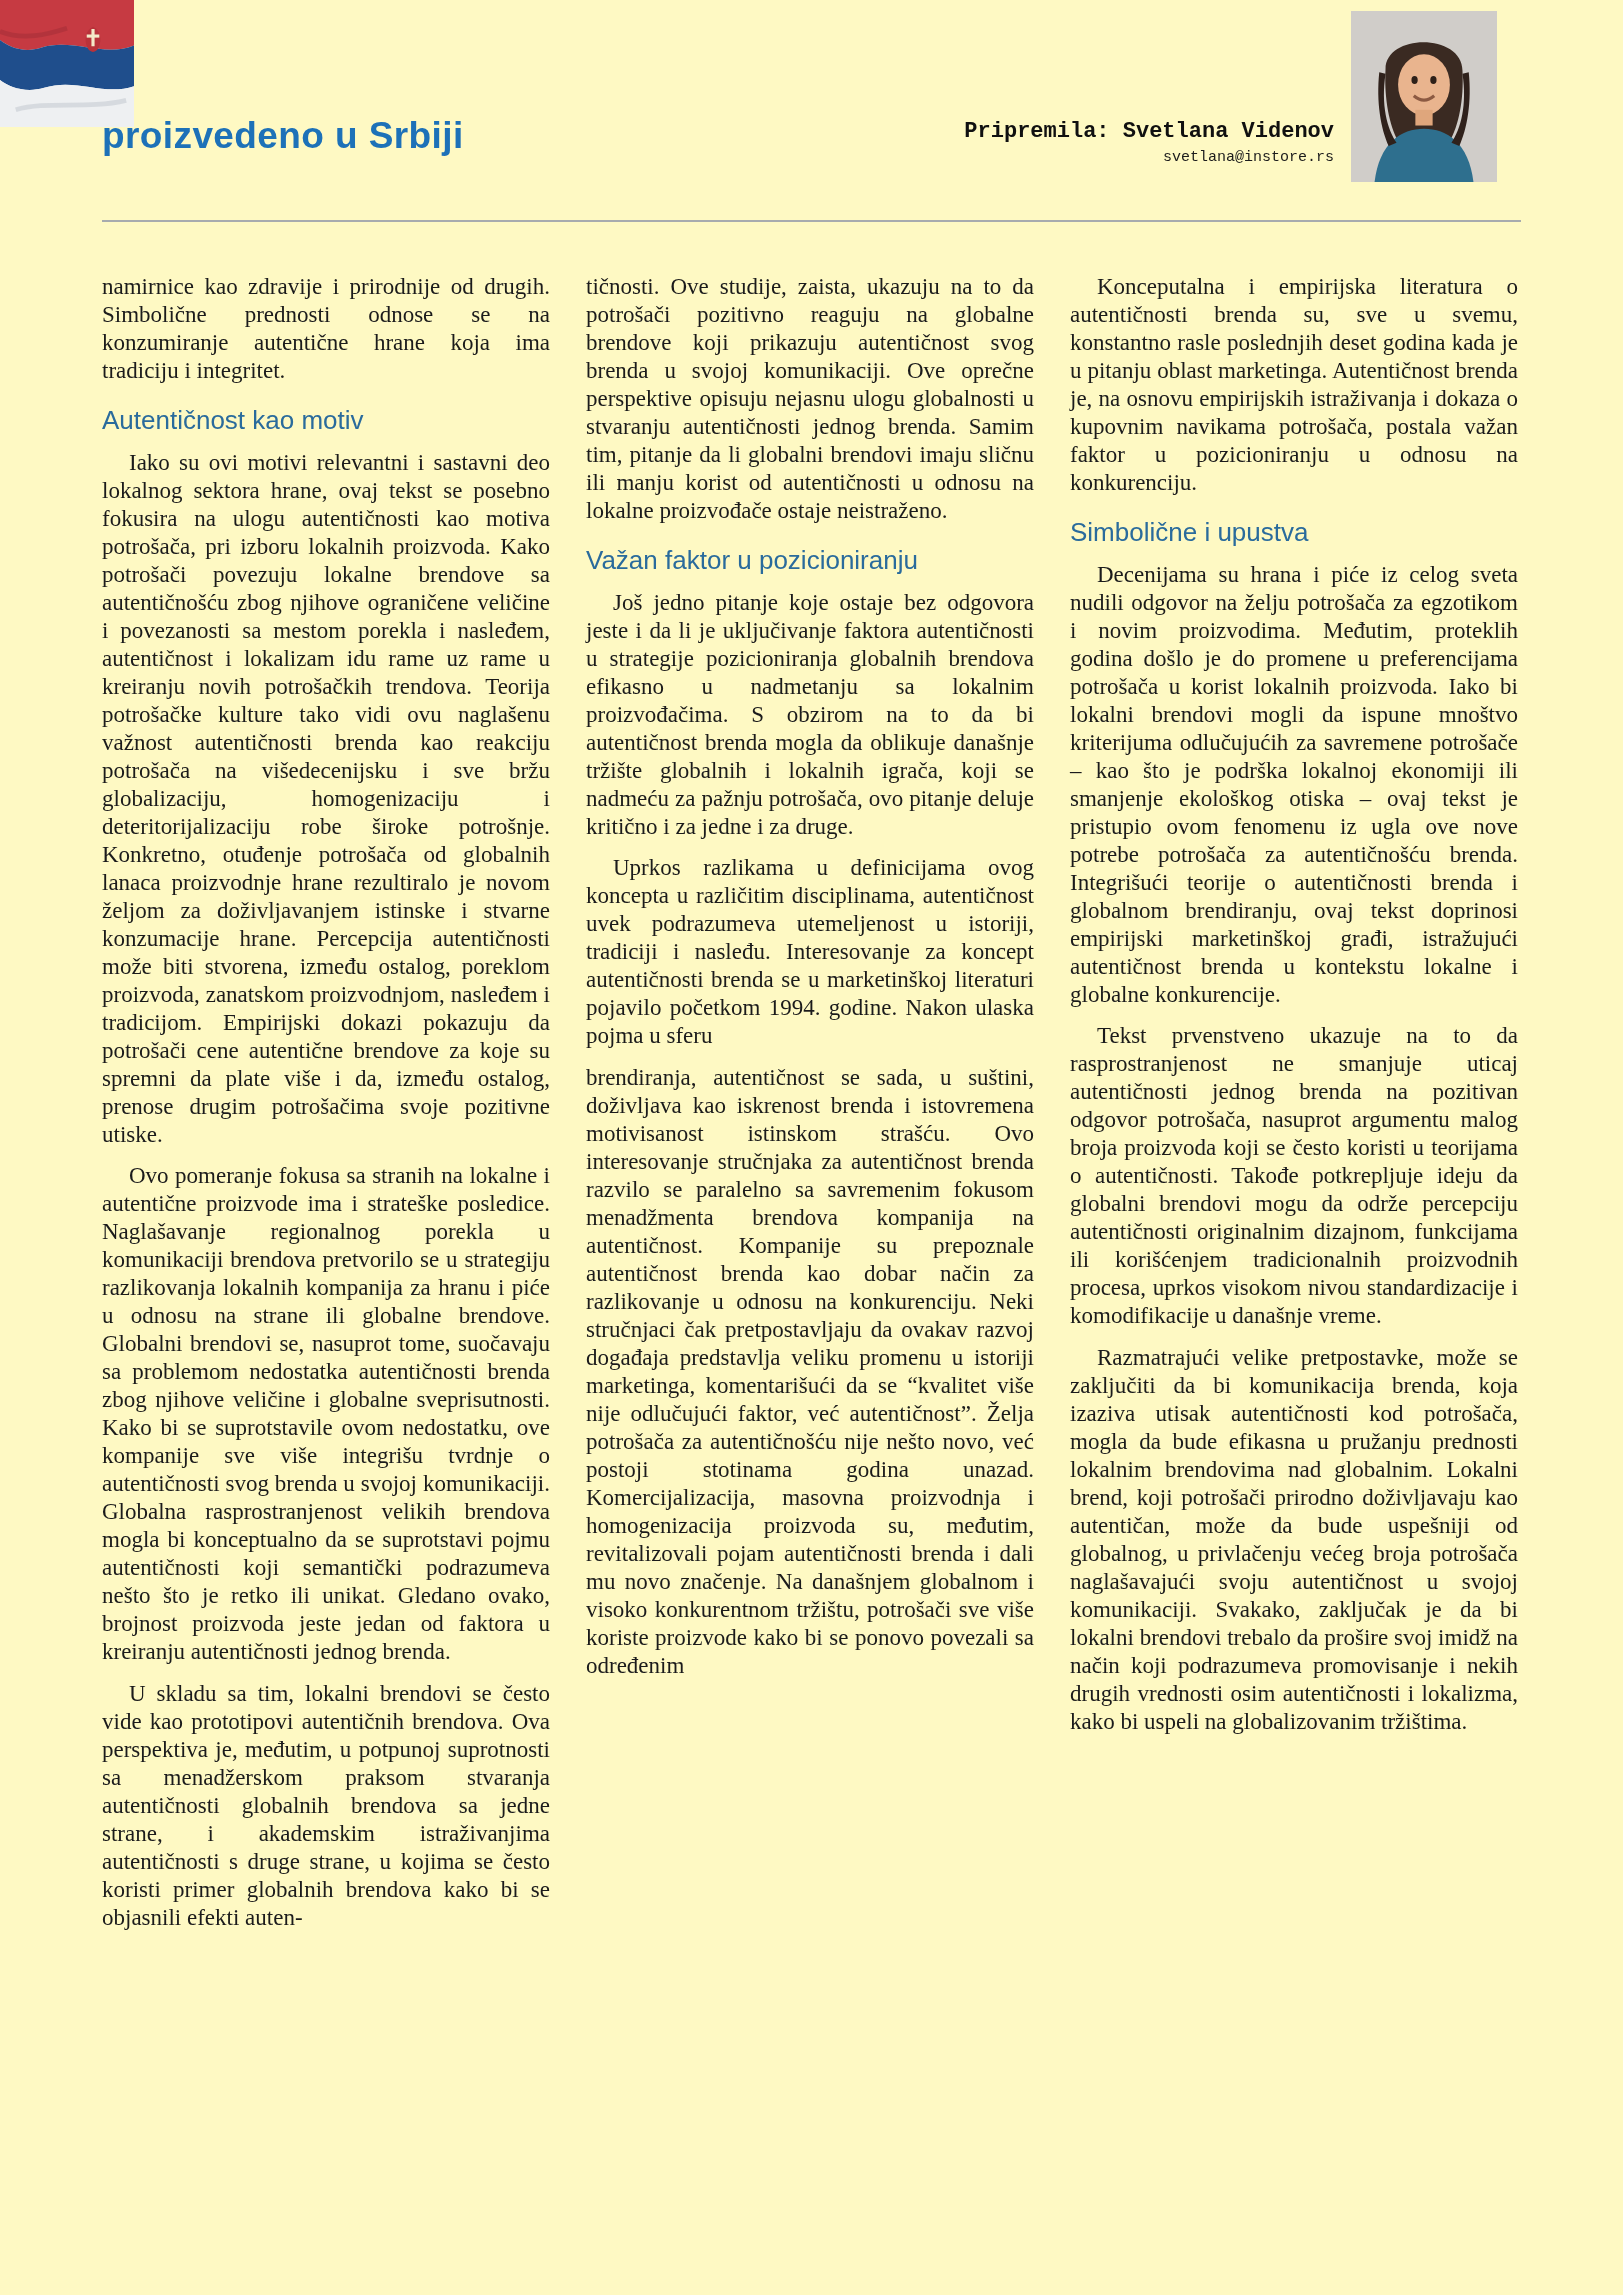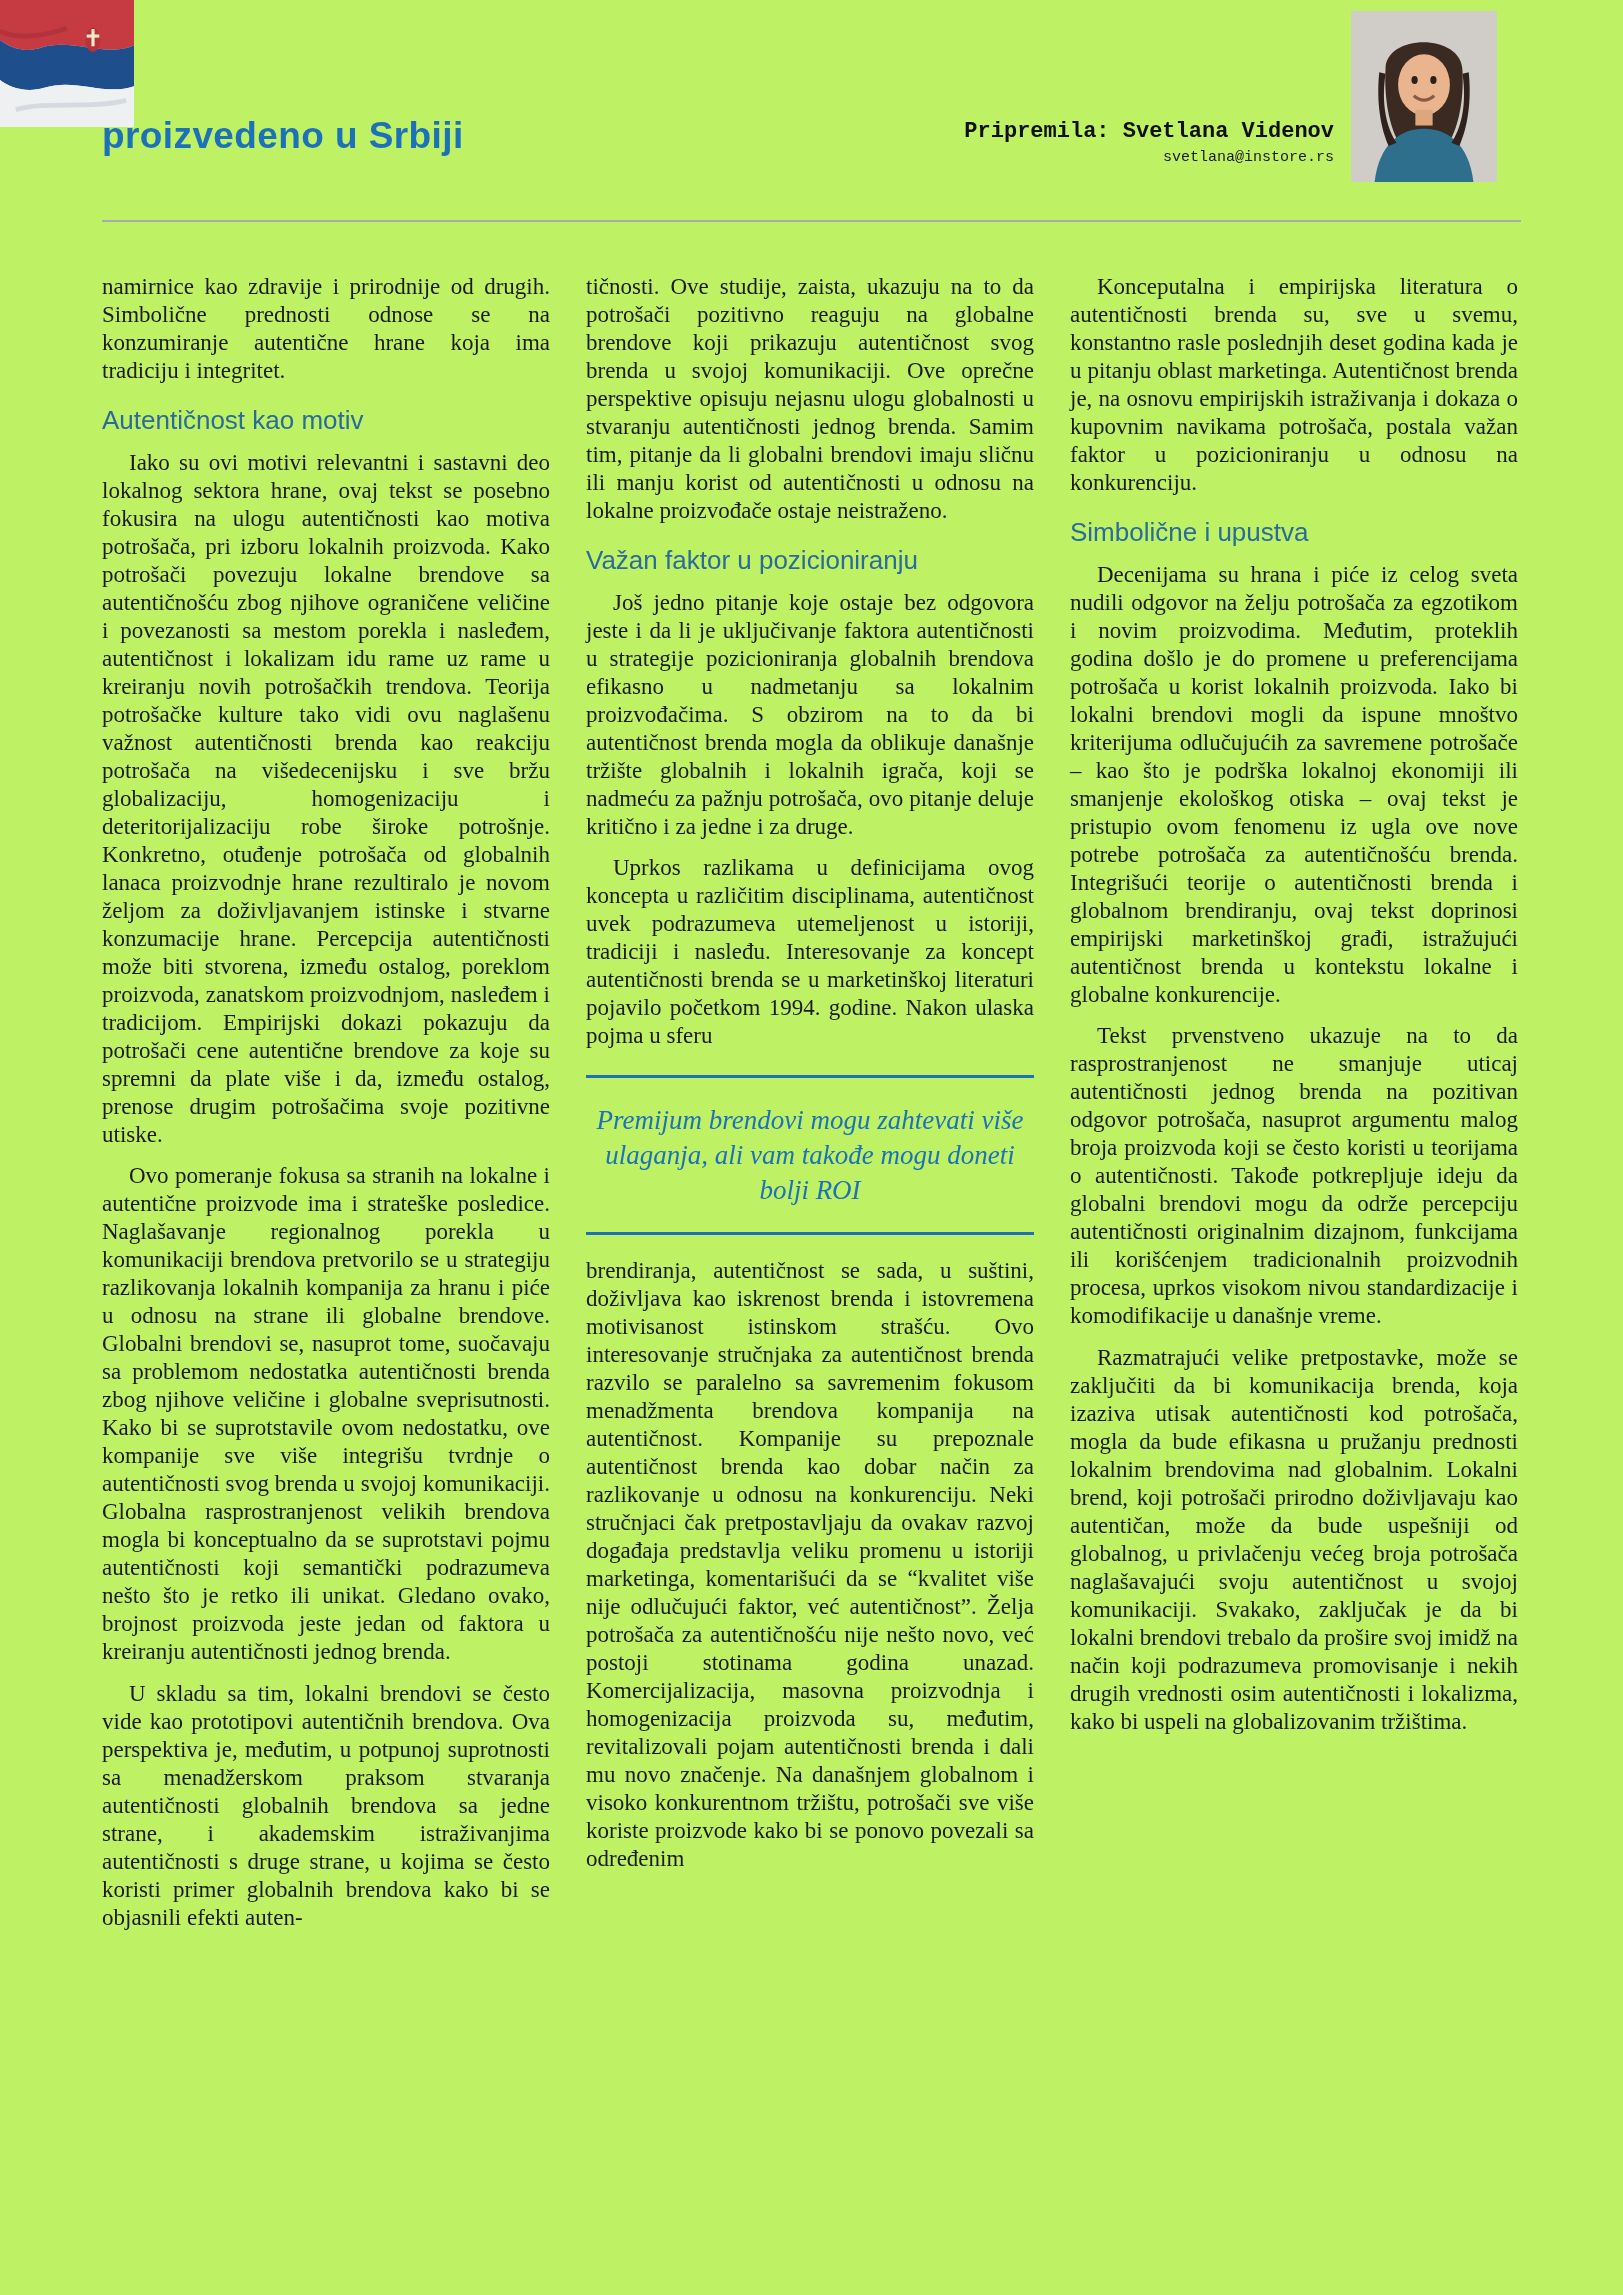--- a/index.html
+++ b/index.html
@@ -1,17 +1,17 @@
 <!DOCTYPE html>
 <html lang="sr" style="font-size:12.6px"><head>
 <meta charset="utf-8">
 <style>
   html,body{margin:0;padding:0;background:#ffffff;}
   .page{
-    position:relative;width:1623px;height:2295px;background:#bef264;overflow:hidden;
+    position:relative;width:1623px;height:2295px;background:#fef9c3;overflow:hidden;
     font-family:"Liberation Serif",serif;color:#1b1b1b;
   }
   
   .flag{position:absolute;left:0;top:0;width:134px;height:127px;overflow:hidden;}
   .page-title{
     position:absolute;left:102px;top:115px;margin:0;
     font-family:"Liberation Sans",sans-serif;font-size:37px;line-height:41px;
     color:#1d71b8;font-weight:bold;letter-spacing:0.4px;
   }
   .byline{
@@ -117,21 +117,20 @@
       <p class="indent">Iako su ovi motivi relevantni i sastavni deo lokalnog sektora hrane, ovaj tekst se posebno fokusira na ulogu autentičnosti kao motiva potrošača, pri izboru lokalnih proizvoda. Kako potrošači povezuju lokalne brendove sa autentičnošću zbog njihove ograničene veličine i povezanosti sa mestom porekla i nasleđem, autentičnost i lokalizam idu rame uz rame u kreiranju novih potrošačkih trendova. Teorija potrošačke kulture tako vidi ovu naglašenu važnost autentičnosti brenda kao reakciju potrošača na višedecenijsku i sve bržu globalizaciju, homogenizaciju i deteritorijalizaciju robe široke potrošnje. Konkretno, otuđenje potrošača od globalnih lanaca proizvodnje hrane rezultiralo je novom željom za doživljavanjem istinske i stvarne konzumacije hrane. Percepcija autentičnosti može biti stvorena, između ostalog, poreklom proizvoda, zanatskom proizvodnjom, nasleđem i tradicijom. Empirijski dokazi pokazuju da potrošači cene autentične brendove za koje su spremni da plate više i da, između ostalog, prenose drugim potrošačima svoje pozitivne utiske.</p>
       <p class="indent">Ovo pomeranje fokusa sa stranih na lokalne i autentične proizvode ima i strateške posledice. Naglašavanje regionalnog porekla u komunikaciji brendova pretvorilo se u strategiju razlikovanja lokalnih kompanija za hranu i piće u odnosu na strane ili globalne brendove. Globalni brendovi se, nasuprot tome, suočavaju sa problemom nedostatka autentičnosti brenda zbog njihove veličine i globalne sveprisutnosti. Kako bi se suprotstavile ovom nedostatku, ove kompanije sve više integrišu tvrdnje o autentičnosti svog brenda u svojoj komunikaciji. Globalna rasprostranjenost velikih brendova mogla bi konceptualno da se suprotstavi pojmu autentičnosti koji semantički podrazumeva nešto što je retko ili unikat. Gledano ovako, brojnost proizvoda jeste jedan od faktora u kreiranju autentičnosti jednog brenda.</p>
       <p class="indent">U skladu sa tim, lokalni brendovi se često vide kao prototipovi autentičnih brendova. Ova perspektiva je, međutim, u potpunoj suprotnosti sa menadžerskom praksom stvaranja autentičnosti globalnih brendova sa jedne strane, i akademskim istraživanjima autentičnosti s druge strane, u kojima se često koristi primer globalnih brendova kako bi se objasnili efekti auten-</p>
     </div>
 
     <div class="col">
       <p>tičnosti. Ove studije, zaista, ukazuju na to da potrošači pozitivno reaguju na globalne brendove koji prikazuju autentičnost svog brenda u svojoj komunikaciji. Ove oprečne perspektive opisuju nejasnu ulogu globalnosti u stvaranju autentičnosti jednog brenda. Samim tim, pitanje da li globalni brendovi imaju sličnu ili manju korist od autentičnosti u odnosu na lokalne proizvođače ostaje neistraženo.</p>
       <h2 class="heading">Važan faktor u pozicioniranju</h2>
       <p class="indent">Još jedno pitanje koje ostaje bez odgovora jeste i da li je uključivanje faktora autentičnosti u strategije pozicioniranja globalnih brendova efikasno u nadmetanju sa lokalnim proizvođačima. S obzirom na to da bi autentičnost brenda mogla da oblikuje današnje tržište globalnih i lokalnih igrača, koji se nadmeću za pažnju potrošača, ovo pitanje deluje kritično i za jedne i za druge.</p>
       <p class="indent">Uprkos razlikama u definicijama ovog koncepta u različitim disciplinama, autentičnost uvek podrazumeva utemeljenost u istoriji, tradiciji i nasleđu. Interesovanje za koncept autentičnosti brenda se u marketinškoj literaturi pojavilo početkom 1994. godine. Nakon ulaska pojma u sferu</p>
-      <div class="pullquote">Premijum brendovi mogu zahtevati više ulaganja, ali vam takođe mogu doneti bolji ROI</div>
       <p>brendiranja, autentičnost se sada, u suštini, doživljava kao iskrenost brenda i istovremena motivisanost istinskom strašću. Ovo interesovanje stručnjaka za autentičnost brenda razvilo se paralelno sa savremenim fokusom menadžmenta brendova kompanija na autentičnost. Kompanije su prepoznale autentičnost brenda kao dobar način za razlikovanje u odnosu na konkurenciju. Neki stručnjaci čak pretpostavljaju da ovakav razvoj događaja predstavlja veliku promenu u istoriji marketinga, komentarišući da se “kvalitet više nije odlučujući faktor, već autentičnost”. Želja potrošača za autentičnošću nije nešto novo, već postoji stotinama godina unazad. Komercijalizacija, masovna proizvodnja i homogenizacija proizvoda su, međutim, revitalizovali pojam autentičnosti brenda i dali mu novo značenje. Na današnjem globalnom i visoko konkurentnom tržištu, potrošači sve više koriste proizvode kako bi se ponovo povezali sa određenim</p>
     </div>
 
     <div class="col">
       <p class="indent">Konceputalna i empirijska literatura o autentičnosti brenda su, sve u svemu, konstantno rasle poslednjih deset godina kada je u pitanju oblast marketinga. Autentičnost brenda je, na osnovu empirijskih istraživanja i dokaza o kupovnim navikama potrošača, postala važan faktor u pozicioniranju u odnosu na konkurenciju.</p>
       <h2 class="heading">Simbolične i upustva</h2>
       <p class="indent">Decenijama su hrana i piće iz celog sveta nudili odgovor na želju potrošača za egzotikom i novim proizvodima. Međutim, proteklih godina došlo je do promene u preferencijama potrošača u korist lokalnih proizvoda. Iako bi lokalni brendovi mogli da ispune mnoštvo kriterijuma odlučujućih za savremene potrošače – kao što je podrška lokalnoj ekonomiji ili smanjenje ekološkog otiska – ovaj tekst je pristupio ovom fenomenu iz ugla ove nove potrebe potrošača za autentičnošću brenda. Integrišući teorije o autentičnosti brenda i globalnom brendiranju, ovaj tekst doprinosi empirijski marketinškoj građi, istražujući autentičnost brenda u kontekstu lokalne i globalne konkurencije.</p>
       <p class="indent">Tekst prvenstveno ukazuje na to da rasprostranjenost ne smanjuje uticaj autentičnosti jednog brenda na pozitivan odgovor potrošača, nasuprot argumentu malog broja proizvoda koji se često koristi u teorijama o autentičnosti. Takođe potkrepljuje ideju da globalni brendovi mogu da održe percepciju autentičnosti originalnim dizajnom, funkcijama ili korišćenjem tradicionalnih proizvodnih procesa, uprkos visokom nivou standardizacije i komodifikacije u današnje vreme.</p>
       <p class="indent">Razmatrajući velike pretpostavke, može se zaključiti da bi komunikacija brenda, koja izaziva utisak autentičnosti kod potrošača, mogla da bude efikasna u pružanju prednosti lokalnim brendovima nad globalnim. Lokalni brend, koji potrošači prirodno doživljavaju kao autentičan, može da bude uspešniji od globalnog, u privlačenju većeg broja potrošača naglašavajući svoju autentičnost u svojoj komunikaciji. Svakako, zaključak je da bi lokalni brendovi trebalo da prošire svoj imidž na način koji podrazumeva promovisanje i nekih drugih vrednosti osim autentičnosti i lokalizma, kako bi uspeli na globalizovanim tržištima.</p>
     </div>

